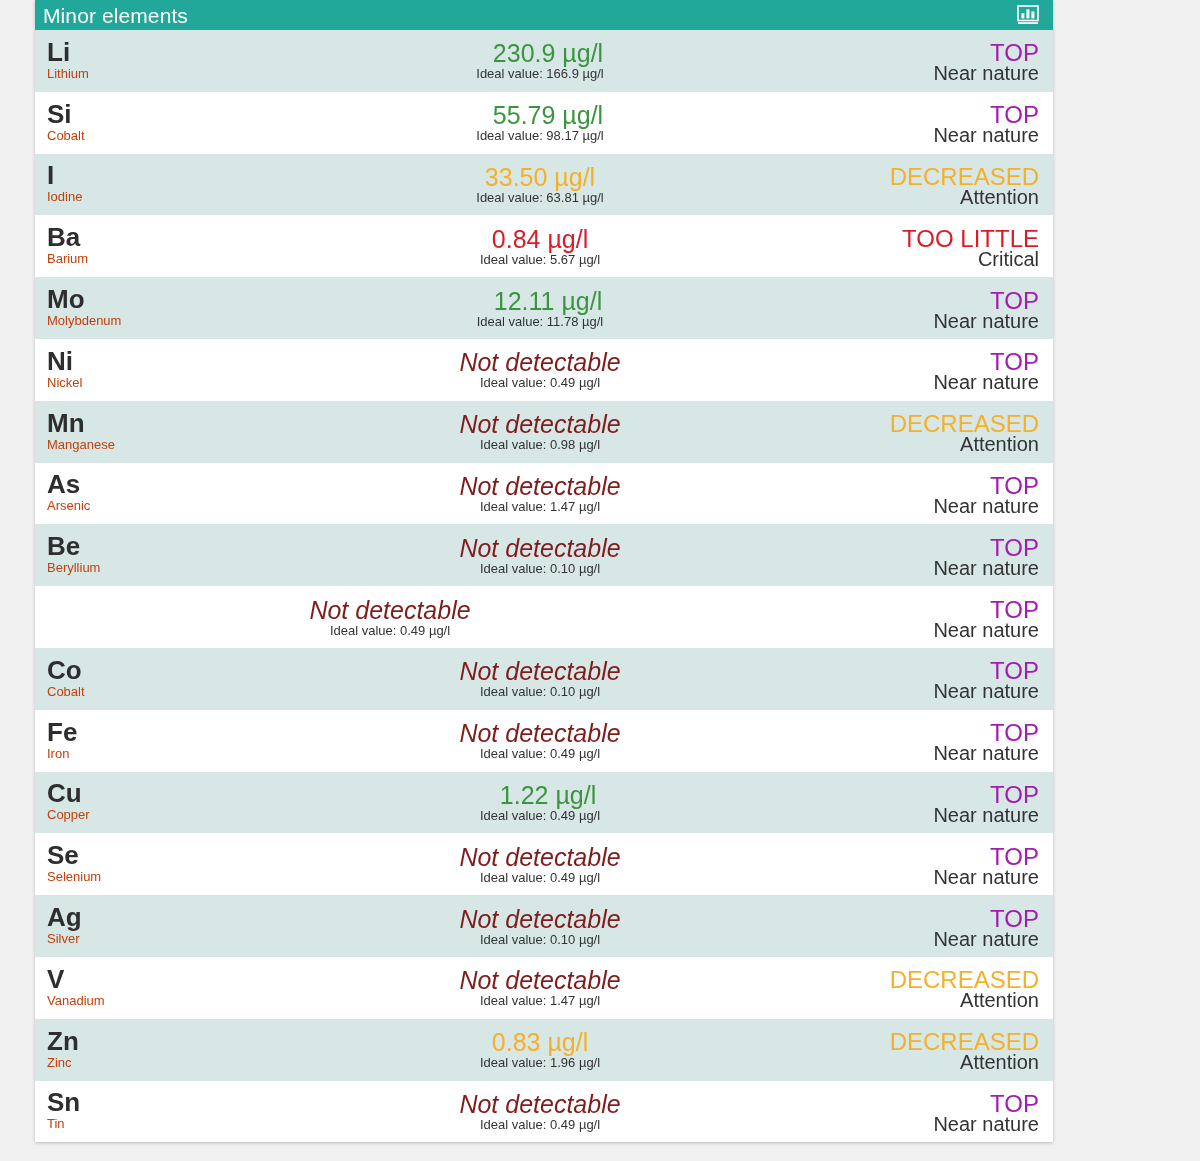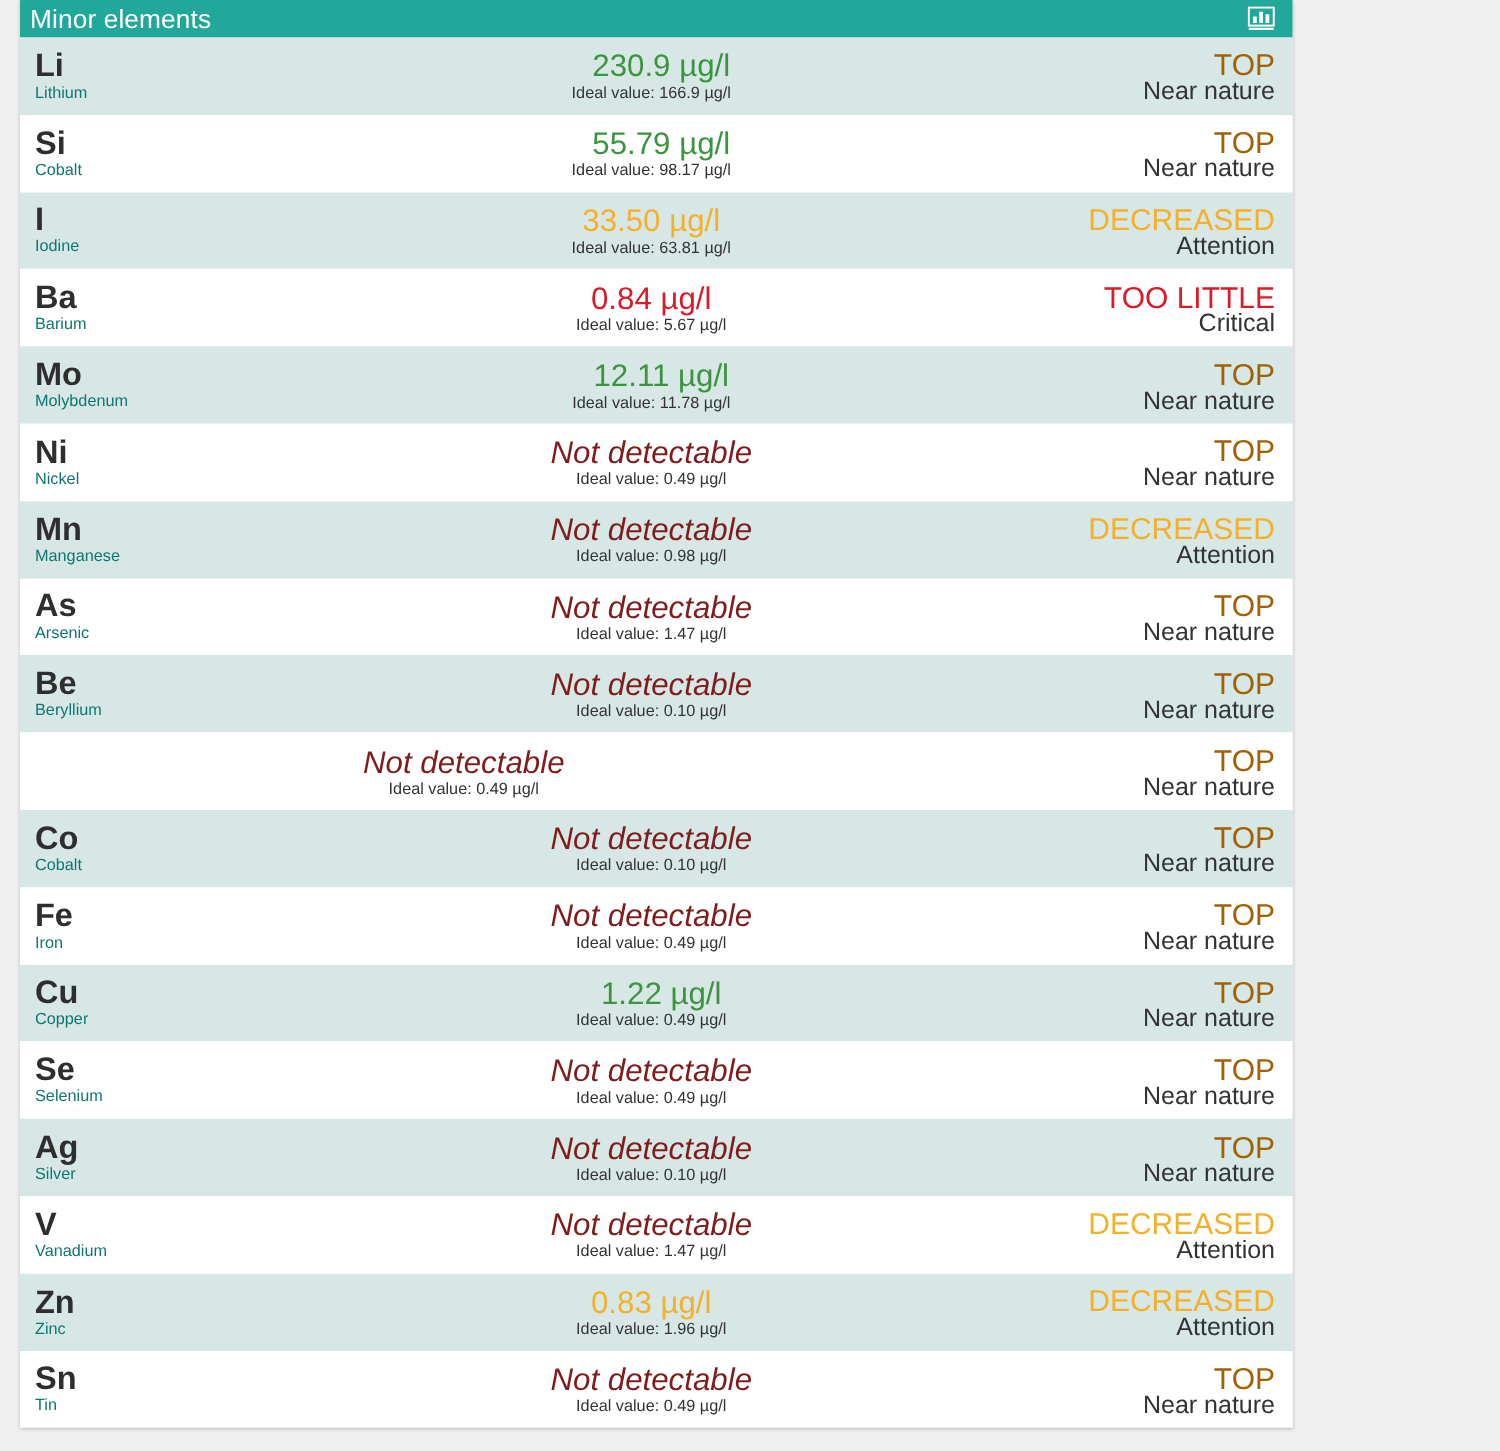--- a/index.html
+++ b/index.html
@@ -8,21 +8,21 @@
     background: #f0f0f0;
   }
   body {
     width: 1200px;
     height: 1161px;
     font-family: "Liberation Sans", sans-serif;
     overflow: hidden;
   }
   #panel {
     position: absolute;
-    left: 16px;
+    left: 35px;
     top: 0;
     width: 1018px;
     background: #ffffff;
     box-shadow: 0 1px 3px rgba(0,0,0,0.22);
     box-sizing: border-box;
   }
   
   .panel-header {
     position: relative;
     height: 30px;
@@ -73,21 +73,21 @@
   .sym {
     font-size: 26px;
     line-height: 27px;
     color: #2e2e2e;
     font-weight: 700;
     margin-top: -2px;
   }
   .elname {
     font-size: 13px;
     line-height: 15px;
-    color: #0f766e;
+    color: #c2410c;
   }
 
   .col-value {
     flex: 1 1 auto;
     display: flex;
     flex-direction: column;
     justify-content: center;
     align-items: center;
     box-sizing: border-box;
     padding-right: 8px;
@@ -119,21 +119,21 @@
     flex-direction: column;
     justify-content: center;
     align-items: flex-end;
   }
   .status {
     font-size: 24px;
     line-height: 27px;
     font-weight: 400;
     white-space: nowrap;
   }
-  .status.green { color: #a16207; }
+  .status.green { color: #a21caf; }
   .status.orange { color: #f5b029; }
   .status.red { color: #d91c28; }
   .substatus {
     font-size: 20px;
     line-height: 17px;
     color: #333333;
     white-space: nowrap;
     margin-top: -1px;
   }
 </style>

